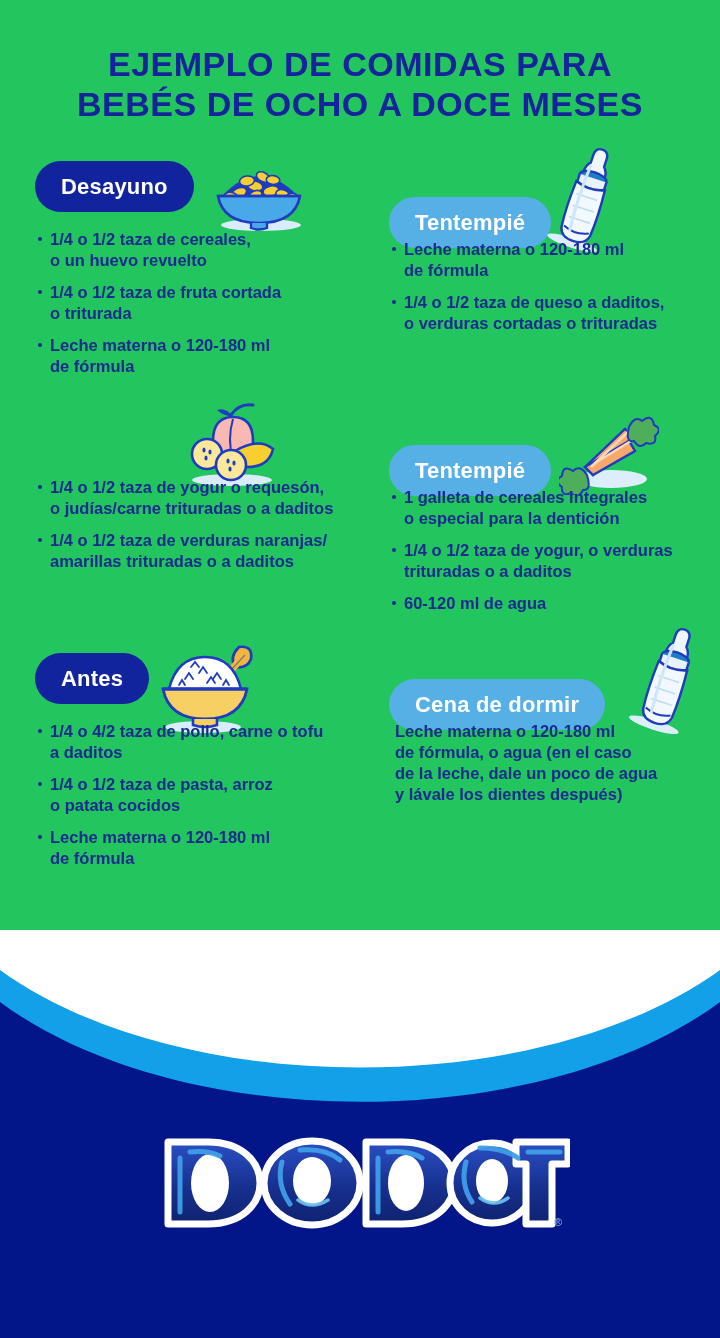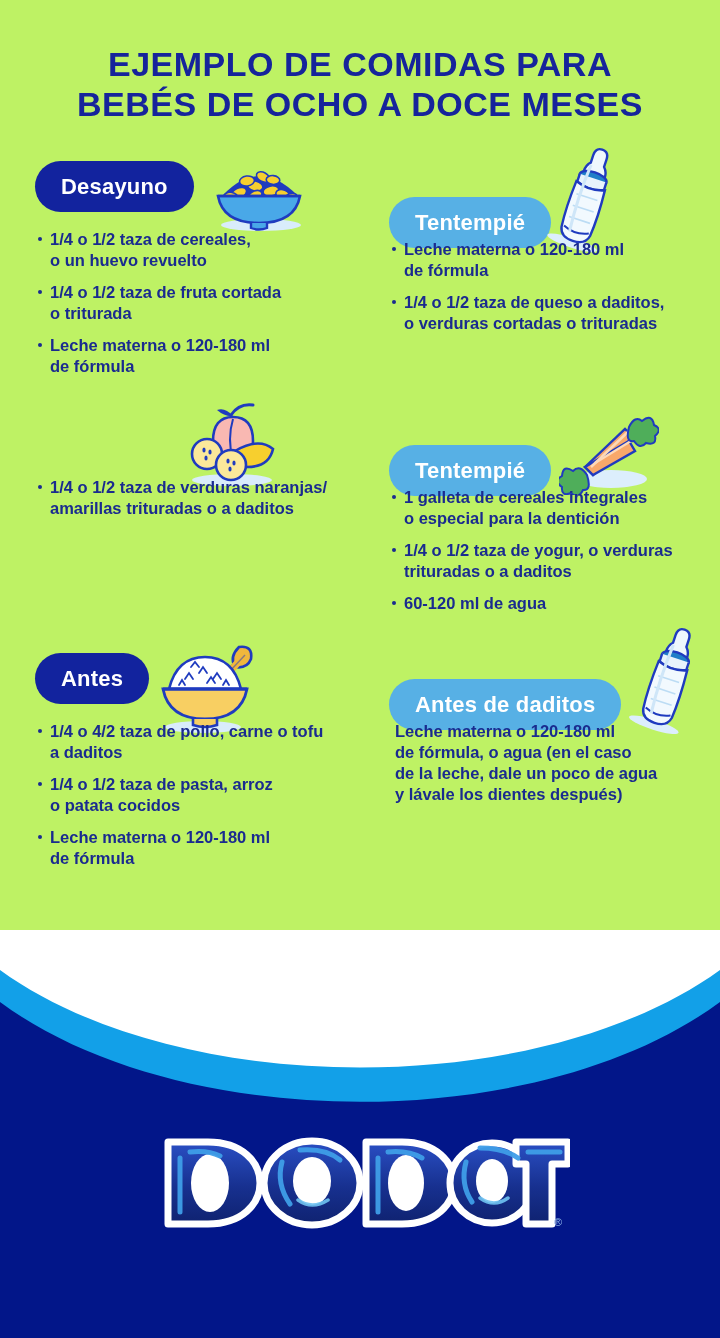--- a/index.html
+++ b/index.html
@@ -4,21 +4,21 @@
 <title>Ejemplo de comidas para bebés de ocho a doce meses</title>
 <style>
   * { margin:0; padding:0; box-sizing:border-box; }
   html, body { width:720px; height:1338px; }
   body {
     background:#ffffff;
     font-family:"Liberation Sans", sans-serif;
     overflow:hidden;
     position:relative;
   }
-  .page { position:relative; width:720px; height:1338px; background:#bef264; overflow:hidden; }
+  .page { position:relative; width:720px; height:1338px; background:#22c55e; overflow:hidden; }
 
   
   .title-block {
     position:absolute; top:44px; left:0; width:720px;
     text-align:center;
   }
   .title-line {
     display:block;
     font-family:"Liberation Sans", sans-serif;
     font-weight:bold;
@@ -154,20 +154,22 @@
               <circle cx="54" cy="64" r="15" fill="#fbe89a" stroke="#1f3bbf" stroke-width="2.6"></circle>
               <g fill="#1f3bbf">
                 <ellipse cx="51" cy="60" rx="1.6" ry="2.6"></ellipse>
                 <ellipse cx="57" cy="62" rx="1.6" ry="2.6"></ellipse>
                 <ellipse cx="53" cy="68" rx="1.6" ry="2.6"></ellipse>
               </g>
             </svg>
           </div>
         </div>
         <div class="items">
+          <div class="item">1/4 o 1/2 taza de yogur o requesón,
+o judías/carne trituradas o a daditos</div>
           <div class="item">1/4 o 1/2 taza de verduras naranjas/
 amarillas trituradas o a daditos</div>
         </div>
       </div>
 
       <div class="meal" style="top:492px;">
         <div class="meal-head">
           <div class="pill dark">Antes</div>
           <div class="illus" style="left:120px; top:-4px;">
             <svg width="116" height="92" viewBox="0 0 116 92">
@@ -255,21 +257,21 @@
           <div class="item">1 galleta de cereales integrales
 o especial para la dentición</div>
           <div class="item">1/4 o 1/2 taza de yogur, o verduras
 trituradas o a daditos</div>
           <div class="item">60-120 ml de agua</div>
         </div>
       </div>
 
       <div class="meal" style="top:492px;">
         <div class="meal-head">
-          <div class="pill light">Antes de daditos</div>
+          <div class="pill light">Cena de dormir</div>
           <div class="illus" style="left:242px; top:-20px;">
             <svg width="90" height="108" viewBox="0 0 90 108">
               <g transform="rotate(18 45 54)">
                 <ellipse cx="45" cy="100" rx="26" ry="5" fill="#dceefc"></ellipse>
                 <path d="M38 8 Q38 0 45 0 Q52 0 52 8 L52 16 Q56 20 56 26 L34 26 Q34 20 38 16 Z" fill="#eef7fd" stroke="#1f3bbf" stroke-width="2.4"></path>
                 <ellipse cx="45" cy="30" rx="14" ry="6" fill="#1f7ec8" stroke="#1f3bbf" stroke-width="2.4"></ellipse>
                 <path d="M31 30 L31 38 Q45 44 59 38 L59 30" fill="#e7f3fc" stroke="#1f3bbf" stroke-width="2.4"></path>
                 <path d="M30 38 Q28 68 30 88 Q32 98 45 98 Q58 98 60 88 Q62 68 60 38 Q45 44 30 38 Z" fill="#f2f9fe" stroke="#1f3bbf" stroke-width="2.4"></path>
                 <path d="M34 52 L56 52 M34 64 L56 64 M34 76 L56 76" stroke="#bcdcf4" stroke-width="1.6"></path>
                 <path d="M32 86 Q45 92 58 86" stroke="#1f3bbf" stroke-width="2" fill="none"></path>

